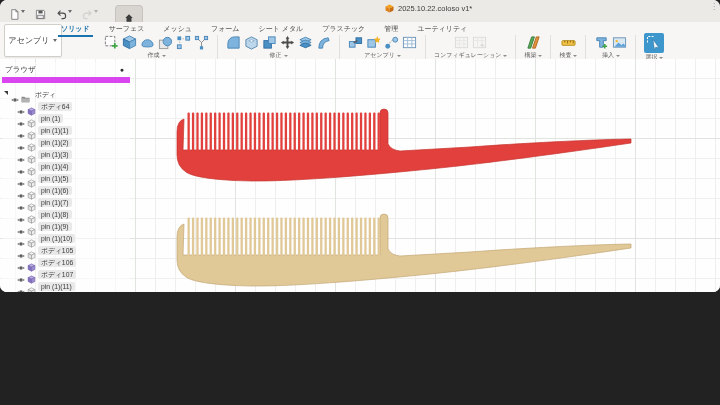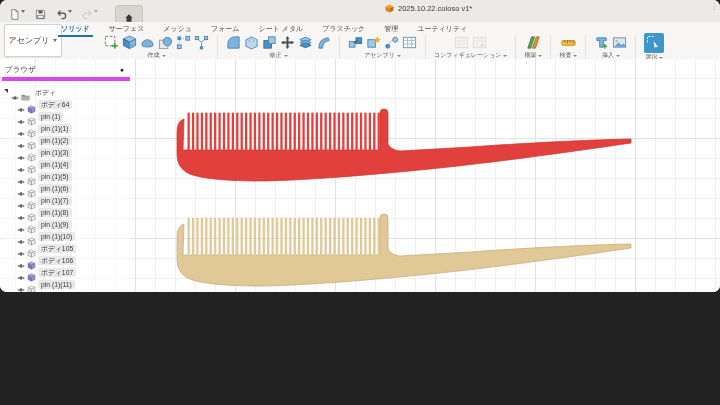--- a/index.html
+++ b/index.html
@@ -54,21 +54,21 @@
             linear-gradient(90deg,#efefee 1px,transparent 1px);
           background-size:100px 100px,100px 100px,20px 20px,20px 20px;
           background-position:-24px -21px,35px 0,-4px -1px,15px 0;cursor:crosshair;}
   .bottomstrip{position:absolute;left:0;top:383px;width:720px;height:22px;background:#fbfbfa;
                border-top:1px solid #e8e8e6;}
   svg.combs{position:absolute;left:0;top:0;width:720px;height:405px;pointer-events:none;}
   svg.combs g{pointer-events:auto;cursor:pointer;}
   
   .browser{position:absolute;left:2px;top:62px;width:128px;background:rgba(253,253,253,.55);}
   .bheader{height:15px;display:flex;align-items:center;justify-content:space-between;
-           padding:0 6px 0 3px;font-size:7.5px;color:#333;border-bottom:4px solid #d946ef;}
+           padding:0 6px 0 3px;font-size:7.5px;color:#333;border-bottom:6px solid #d946ef;}
   .bdot{font-size:7px;color:#2d2d2d;cursor:pointer;}
   .btree{padding-top:5px;height:313px;overflow:hidden;}
   .trow{height:12px;display:flex;align-items:center;gap:2px;padding-left:15px;cursor:pointer;}
   .trow.folder{padding-left:2px;}
   .caret2{width:0;height:0;border-left:4px solid transparent;border-top:4px solid #3c3c3c;
           margin-right:1px;transform:translateY(-1px);}
   .teye{width:8px;height:8px;display:block;flex:none;}
   .ticon{width:9px;height:9px;display:block;flex:none;}
   .tlabel{font-size:6.8px;color:#3a3a3a;background:#e9e9e9;border-radius:2px;
           padding:0 3px;line-height:9px;white-space:nowrap;}

